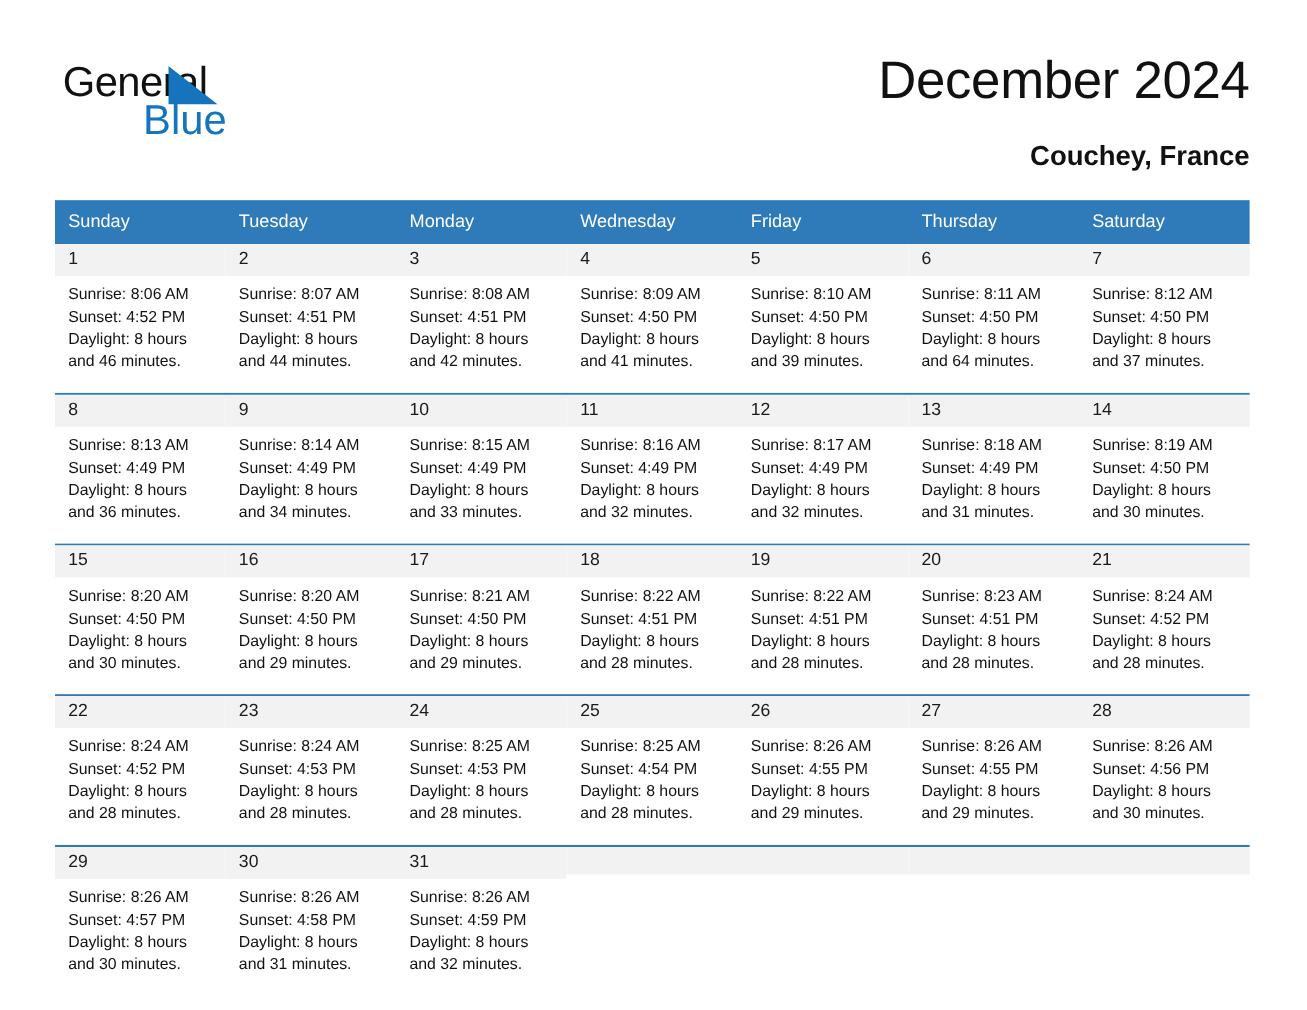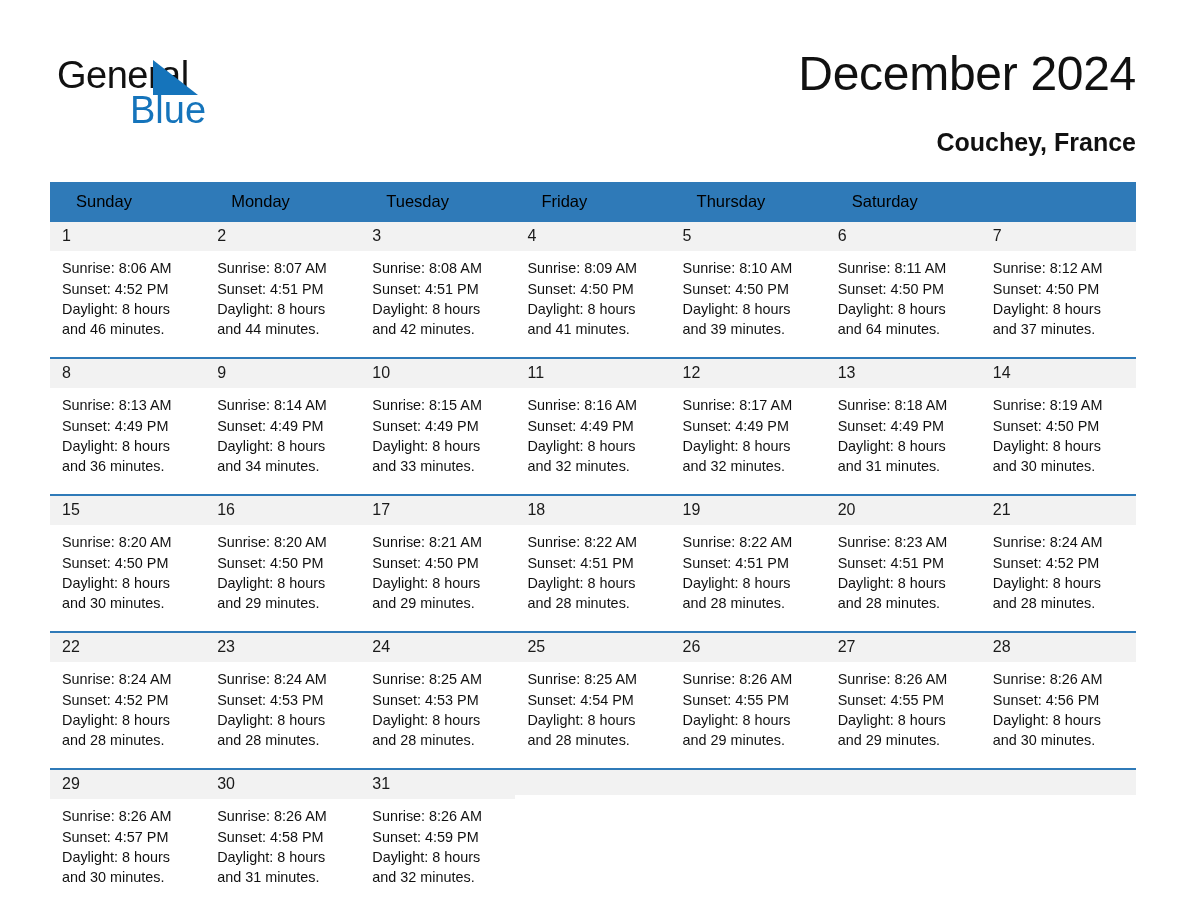--- a/index.html
+++ b/index.html
@@ -85,23 +85,23 @@
   .calendar {
     margin: 26px 52px 0 50px;
     width: 1086px;
   }
   .weekdays {
     display: grid;
     grid-template-columns: repeat(7, 1fr);
     background: #2f7ab8;
   }
   .weekday {
-    color: #000000;
+    color: #ffffff;
     font-size: 16.5px;
-    padding: 10px 0 10px 26px;
+    padding: 10px 0 10px 12px;
     box-sizing: border-box;
     line-height: 1.2;
   }
   .week {
     display: grid;
     grid-template-columns: repeat(7, 1fr);
     border-top: 2px solid #2f7ab8;
   }
   .week:first-of-type {
     border-top: none;
@@ -151,22 +151,23 @@
     </div>
     <div class="titles">
       <div class="month-title">December 2024</div>
       <div class="location">Couchey, France</div>
     </div>
   </div>
 
   <div class="calendar">
     <div class="weekdays">
       <div class="weekday">Sunday</div>
+      <div class="weekday">Tuesday</div>
       <div class="weekday">Monday</div>
-      <div class="weekday">Tuesday</div>
+      <div class="weekday">Wednesday</div>
       <div class="weekday">Friday</div>
       <div class="weekday">Thursday</div>
       <div class="weekday">Saturday</div>
     </div>
     <div id="weeks-container">
         <div class="week">
           <div class="daycell">
             <div class="daynum-band">1</div>
             <div class="dayinfo">
               <div>Sunrise: 8:06 AM</div>

